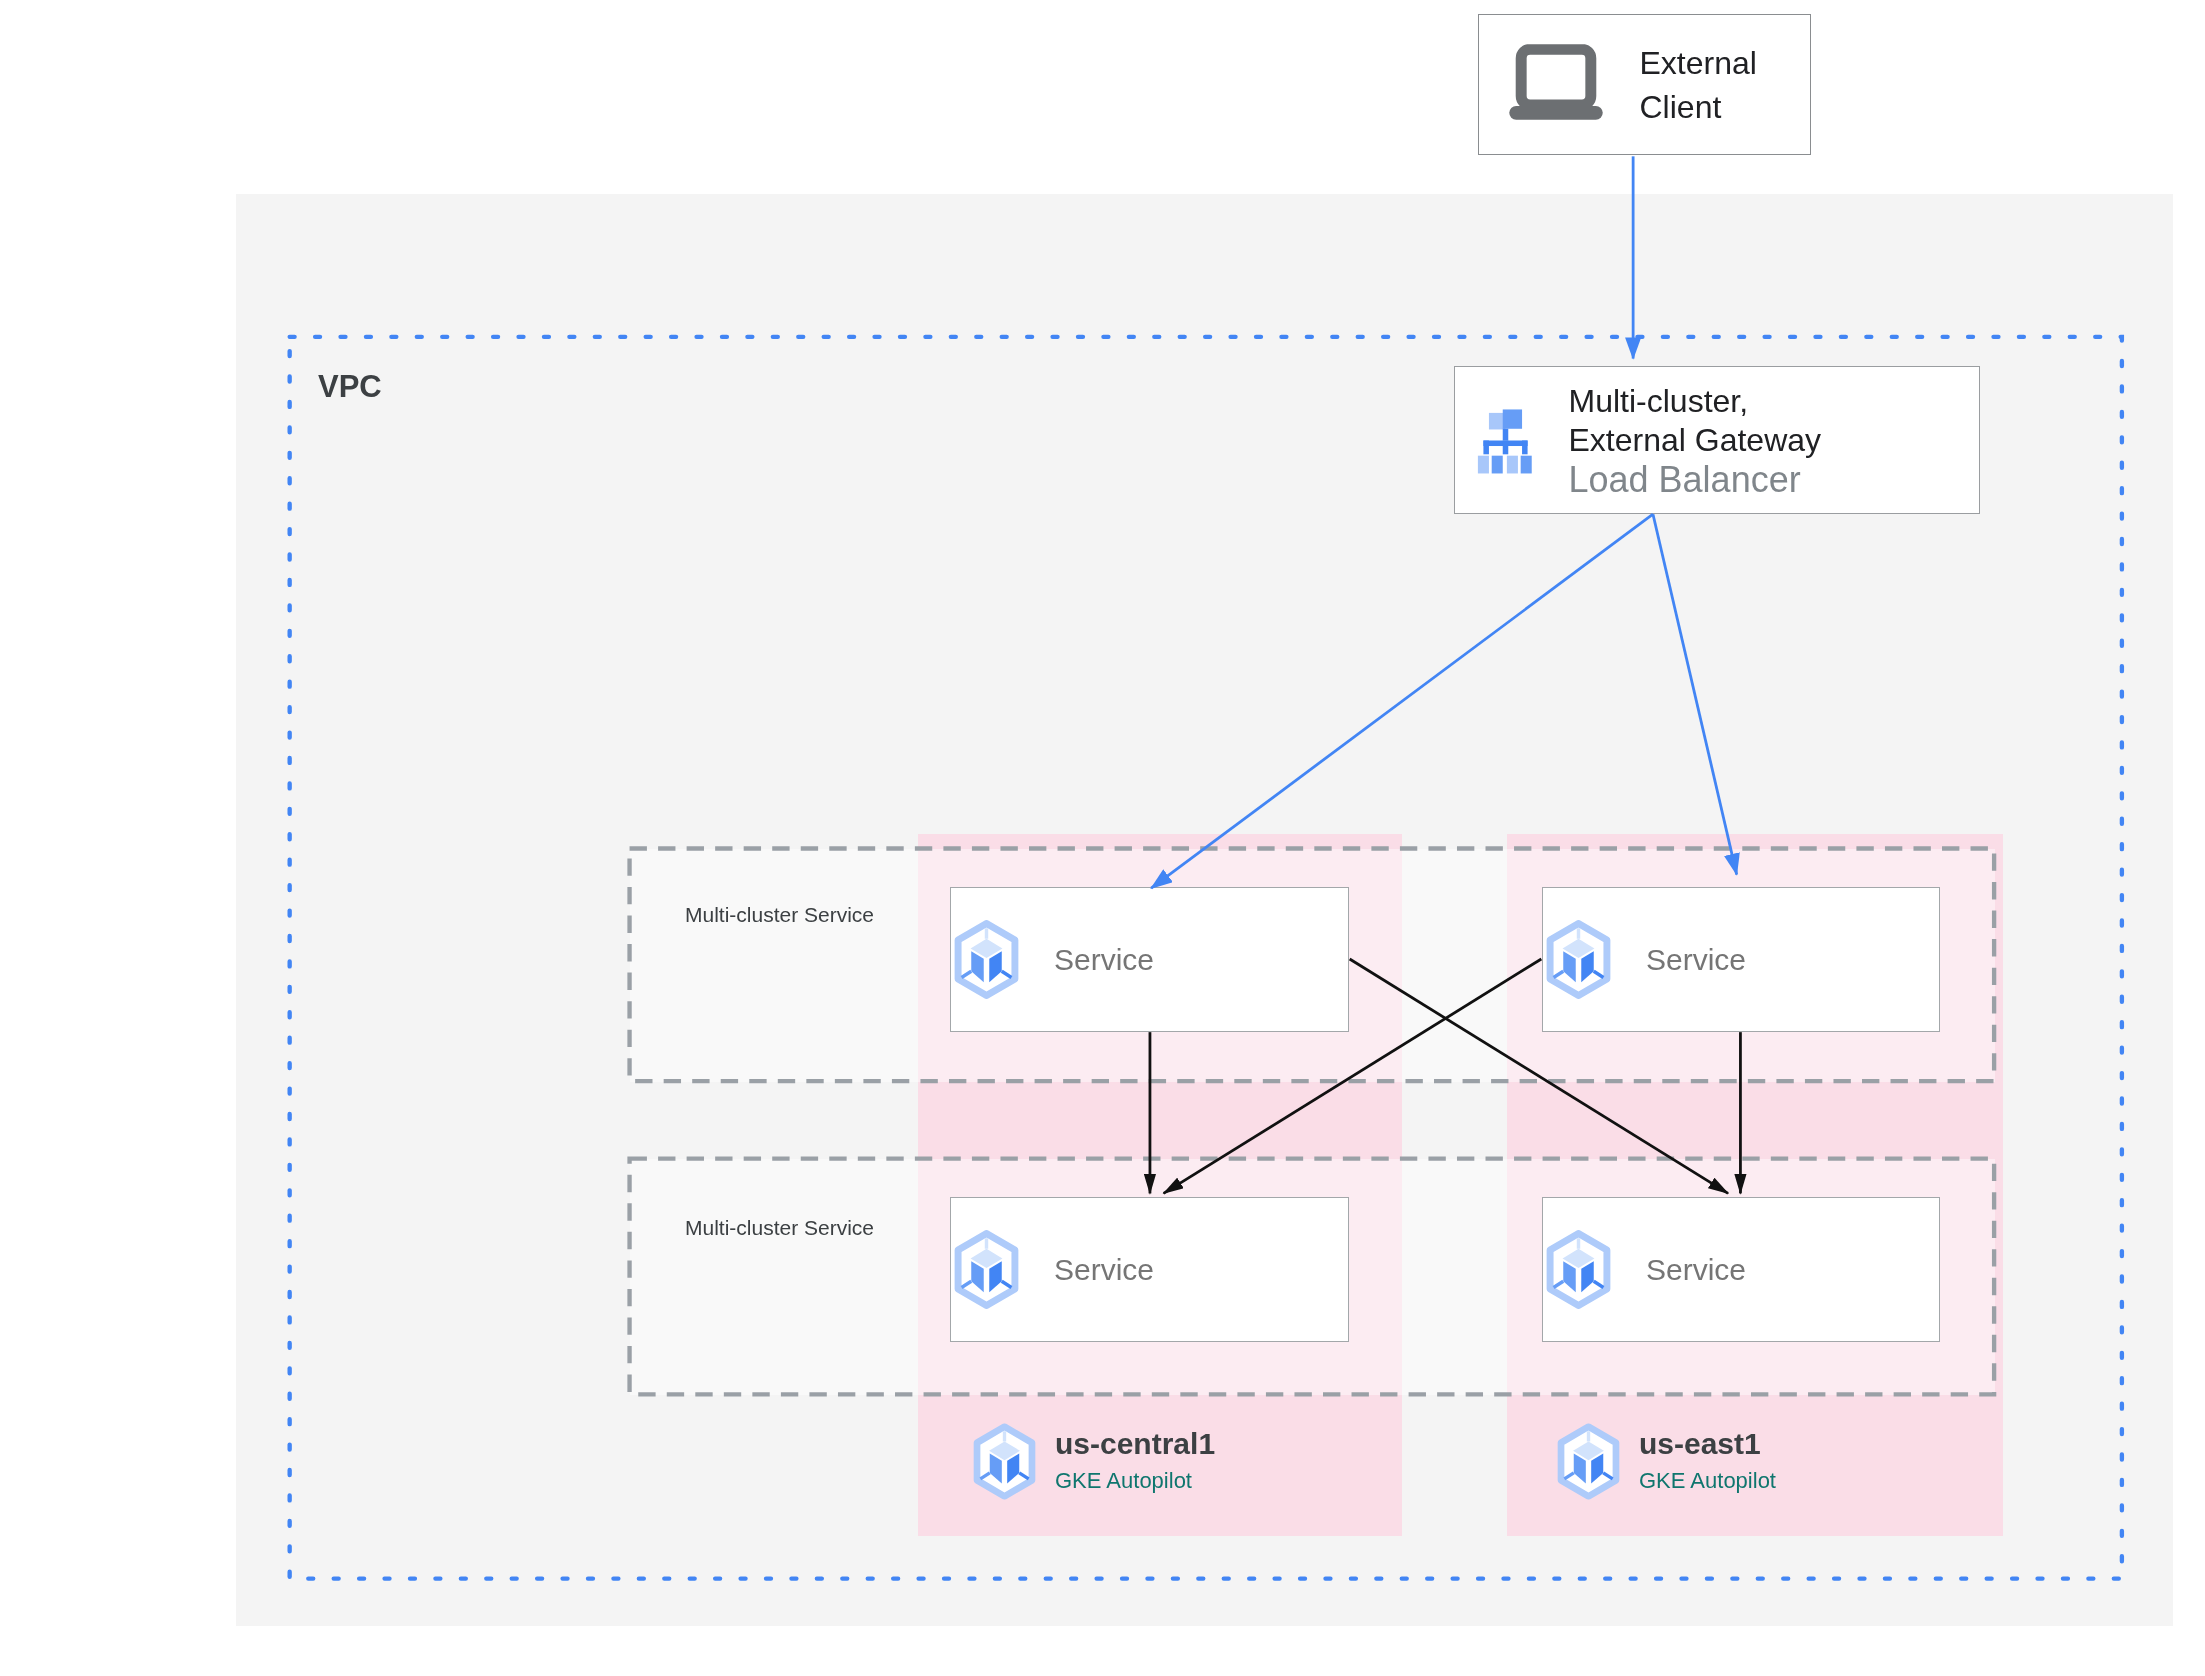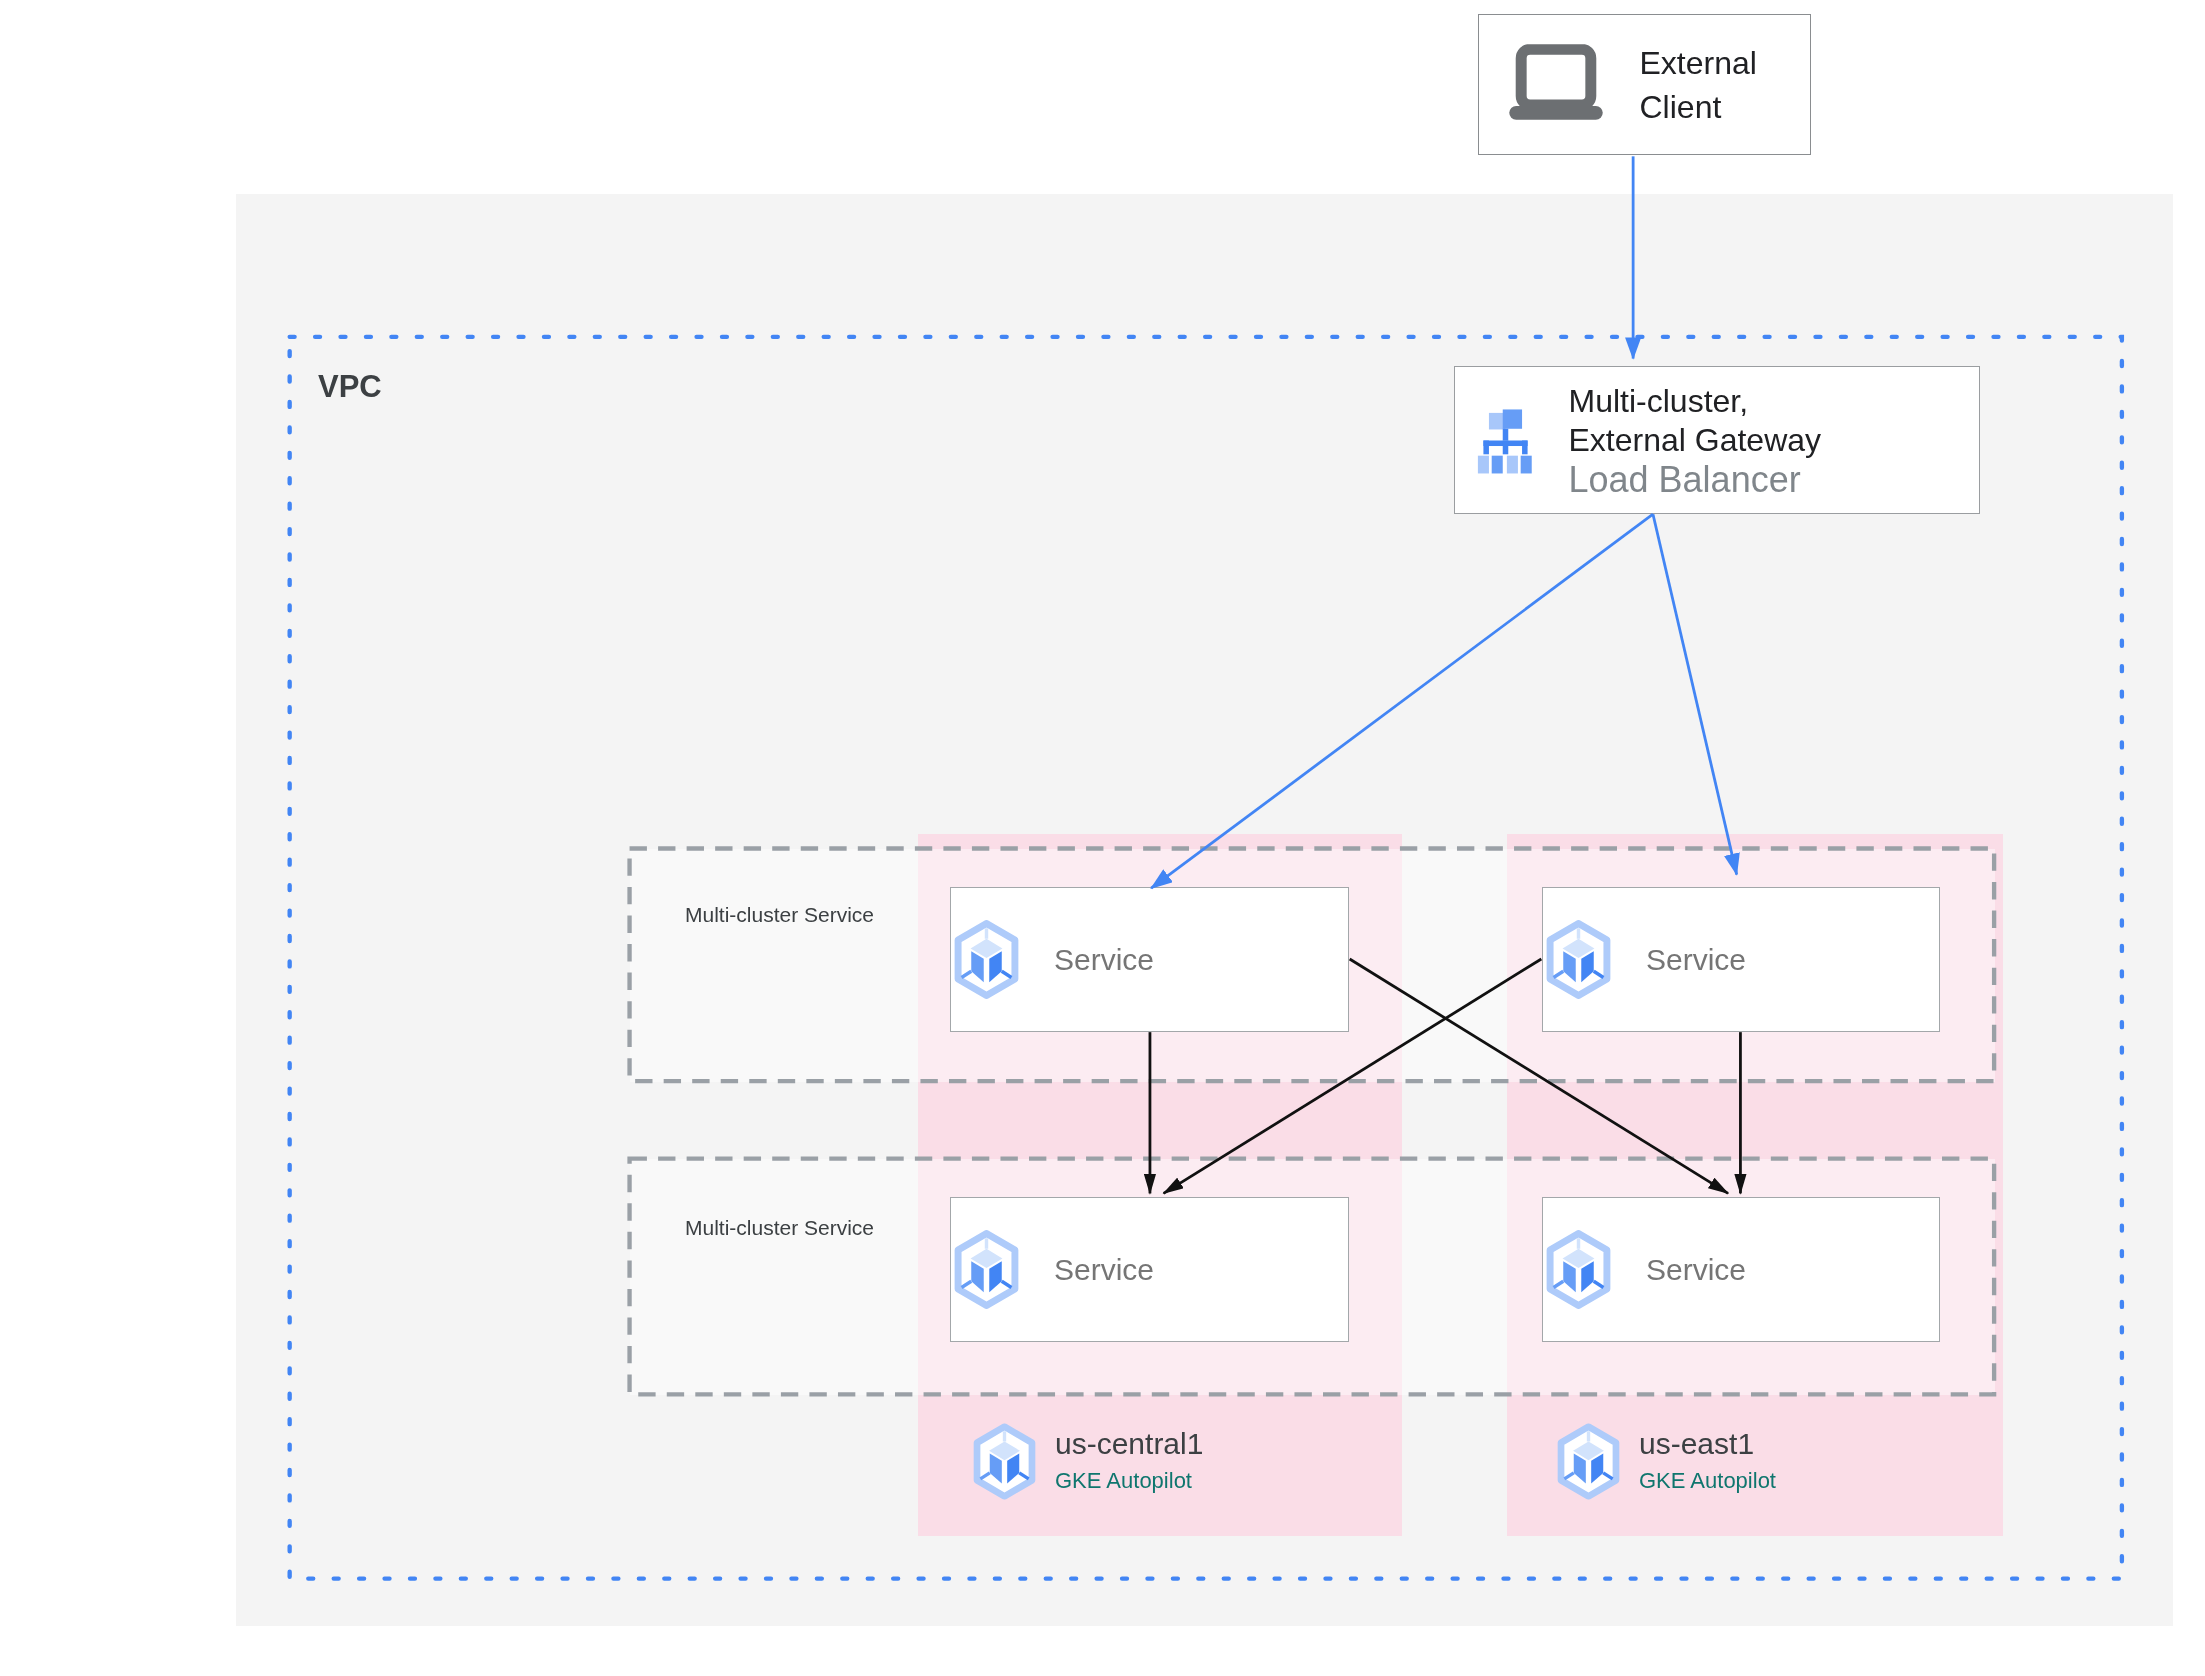--- a/index.html
+++ b/index.html
@@ -46,21 +46,21 @@
 
   #lb-box{left:1430px;top:366px;width:526px;height:148px;border:1.9px solid #9A9DA0;
       padding-left:16px;gap:28.5px;margin-left:24px;}
   #lb-box .lb-title{font-size:32px;line-height:39px;color:#202124;}
   #lb-box .lb-subtitle{font-size:36px;line-height:39px;color:#80868B;}
 
   
   .cluster-footer{display:flex;align-items:center;gap:16px;}
   #cluster-footer-1{left:970px;top:1423px;}
   #cluster-footer-2{left:1554px;top:1423px;}
-  .cluster-region{font-size:30px;line-height:37px;font-weight:normal;color:#3C4043;}
+  .cluster-region{font-size:30px;line-height:37px;font-weight:bold;color:#3C4043;}
   .cluster-platform{font-size:22px;line-height:37px;color:#0f766e;}
 
   svg.overlay{position:absolute;left:0;top:0;pointer-events:none;}
   .hidden-defs{position:absolute;width:0;height:0;overflow:hidden;}
 </style>
 </head>
 <body>
 
 <svg class="hidden-defs" aria-hidden="true">
   <defs>

